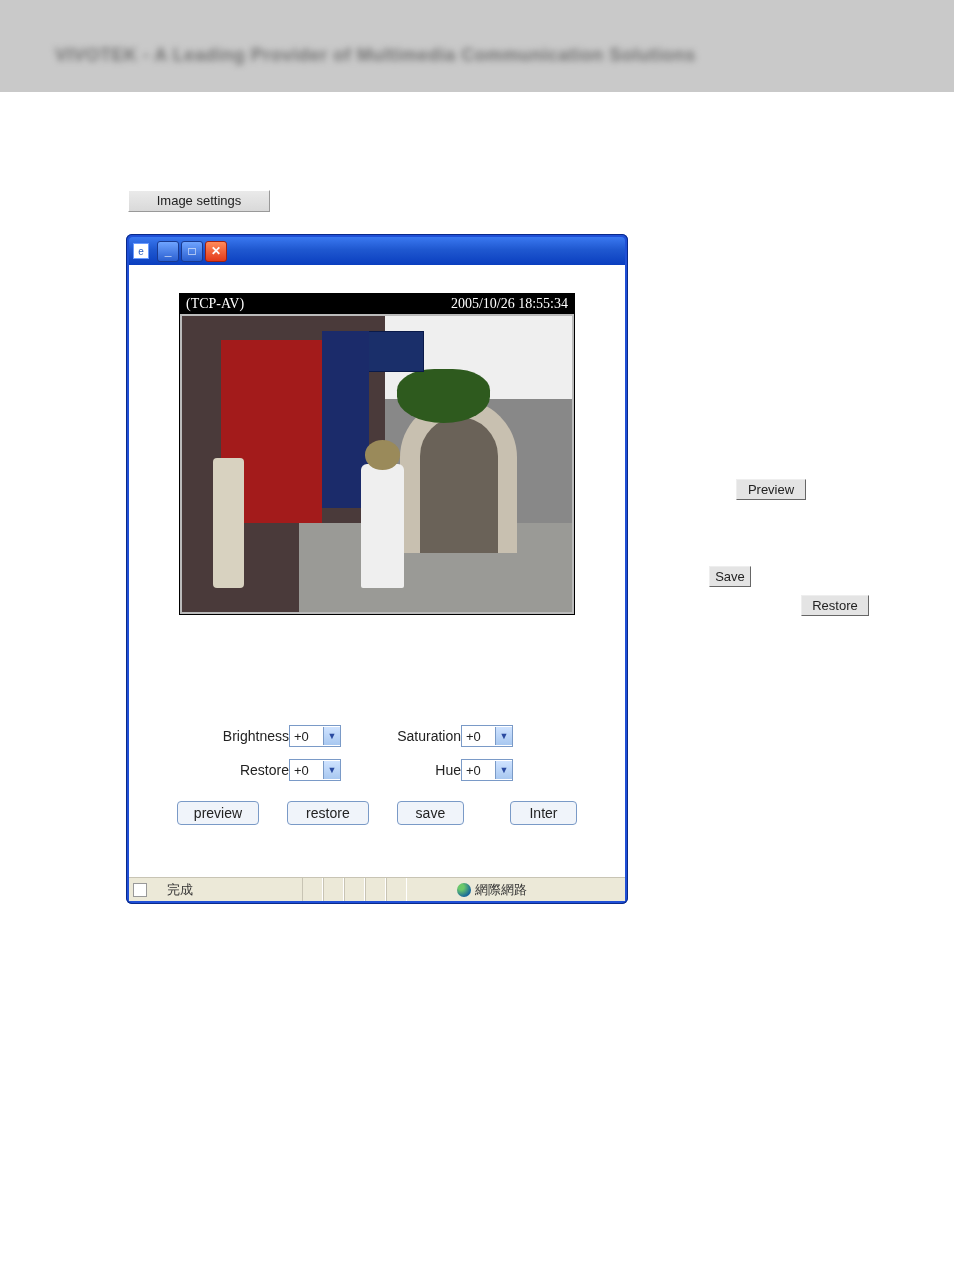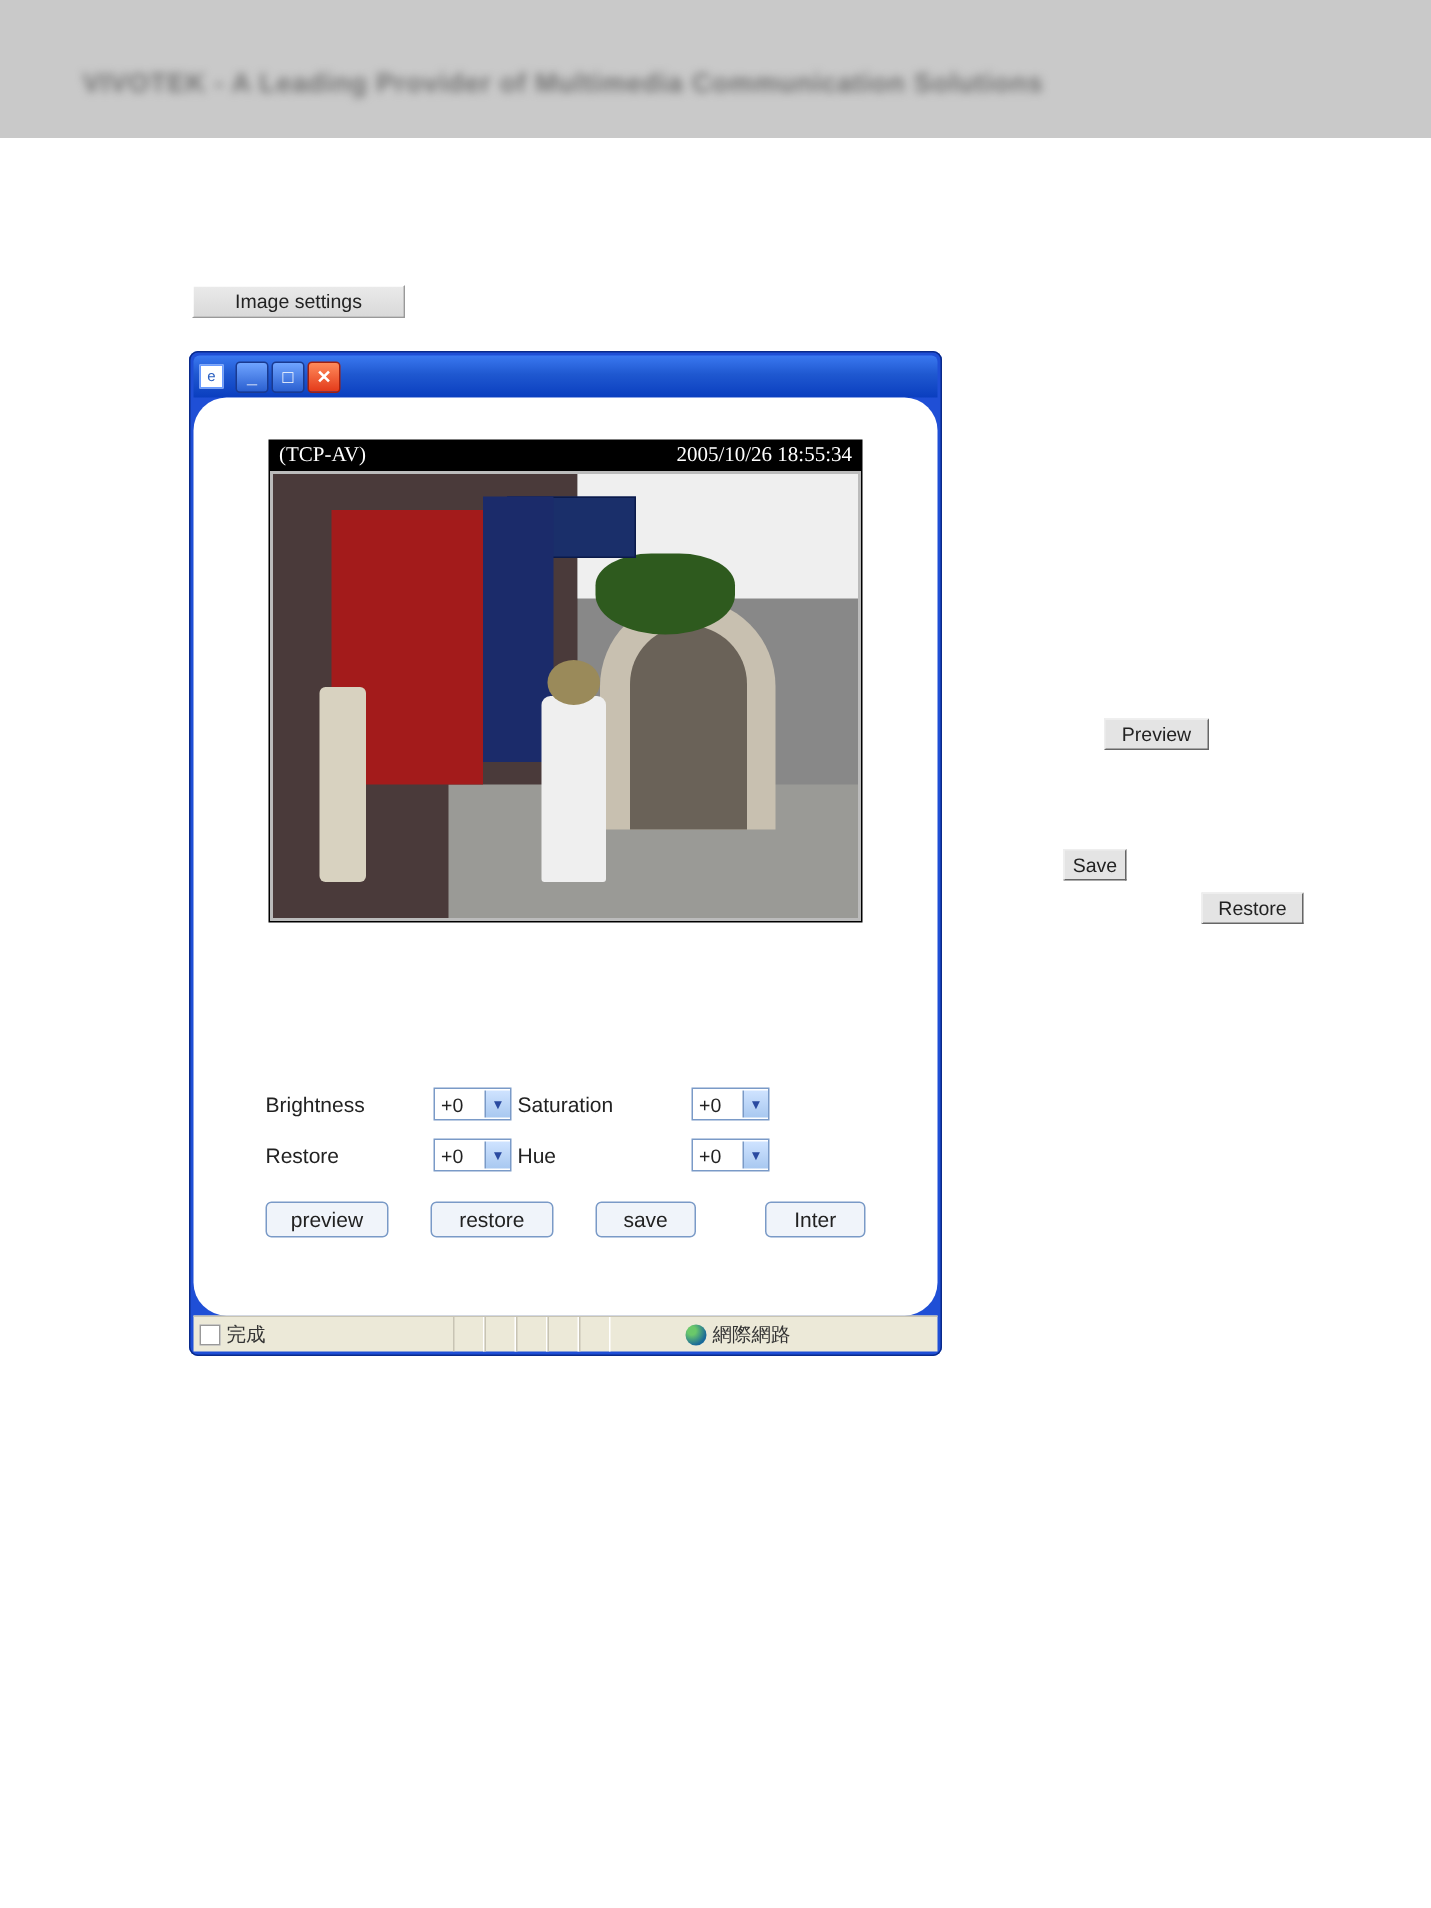--- a/index.html
+++ b/index.html
@@ -96,21 +96,20 @@
   }
   .tb-btn.close {
     background: linear-gradient(#ff8a5a,#e33a1a);
     border-color:#a02010;
   }
   .popup-inner {
     background: #fff;
     height: calc(100% - 28px - 24px);
     padding: 28px 20px 10px 20px;
     position: relative;
-    border-radius: 22px;
   }
   .video-frame {
     width: 396px;
     margin: 0 auto;
     border: 1px solid #000;
   }
   .video-header {
     height: 20px;
     background: #000;
     color:#fff;
@@ -147,20 +146,21 @@
     margin-top: 110px;
     padding: 0 28px;
   }
   .ctrl-row {
     display: grid;
     grid-template-columns: 112px 56px 116px 56px;
     align-items:center;
     margin-bottom: 12px;
     font-size: 14px;
     color:#222;
+    text-align:right;
   }
   .dropdown {
     width: 52px; height: 22px;
     border:1px solid #7a9ac7;
     background:#fff;
     display:flex; align-items:center;
     font-size:13px;
     padding-left:4px;
     justify-content:space-between;
   }
@@ -185,21 +185,21 @@
     height: 24px;
     background: #ece9d8;
     border-top:1px solid #c8c4b4;
     display:flex;
     align-items:center;
     font-size:13px;
     color:#333;
     padding:0 4px;
     gap:4px;
   }
-  .sb-left { display:flex; align-items:center; gap:4px; width:165px;}
+  .sb-left { display:flex; align-items:center; gap:20px; width:165px;}
   .sb-separators { display:flex; height:100%;}
   .sb-sep { width:21px; height:100%; border-left:1px solid #c8c4b4; border-right:1px solid #fff;}
   .sb-right { display:flex; align-items:center; gap:4px; margin-left:46px;}
   .globe-icon { width:14px;height:14px;border-radius:50%;background:radial-gradient(circle at 30% 30%, #6ac86a 20%, #1a6a9a 70%);}
   .page-icon-sm { width:14px;height:14px;background:#fff;border:1px solid #999;}
 
   .side-btn {
     position:absolute;
     height: 21px;
     border:1px solid #999;

